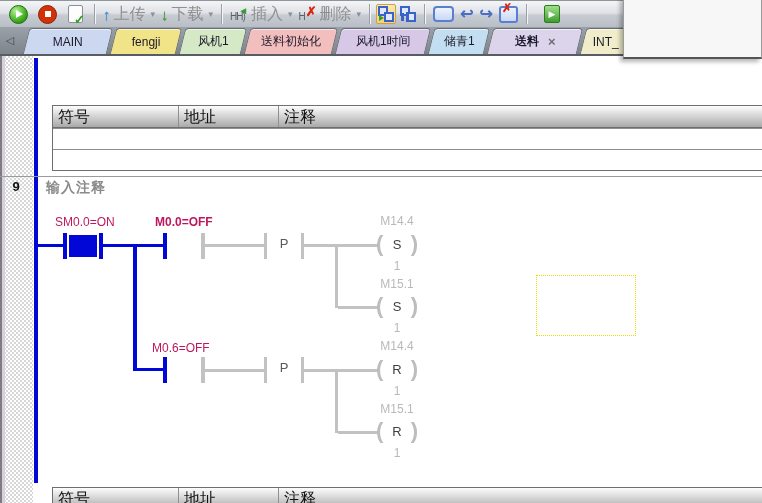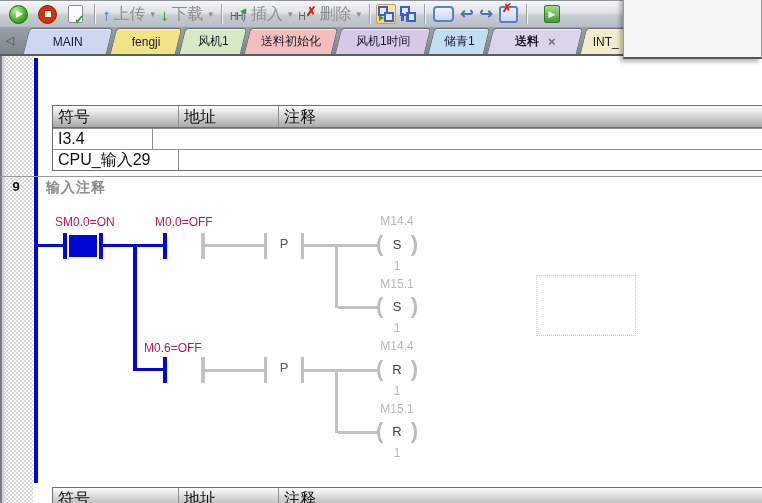--- a/index.html
+++ b/index.html
@@ -243,36 +243,34 @@
   <div class="sepline" style="top:176px;"></div>
   <div class="rail" style="left:34px;top:177px;height:306px;"></div>
 
   <div class="symtab" style="top:105px;">
     <div class="thead">
       <span class="cell c1">符号</span>
       <span class="cell c2">地址</span>
       <span class="cell c3">注释</span>
     </div>
     <div class="trow">
-      <span class="cell c2">I3.4</span>
       <span class="cell c3"></span>
     </div>
     <div class="trow">
-      <span class="cell c1">CPU_输入29</span>
       <span class="cell c3"></span>
     </div>
   </div>
 
   <div id="net-number">9</div>
   <div id="net-title">输入注释</div>
 
   <div class="clabel" style="left:55px;top:215px;">
     <span class="pfx">SM0.0=</span><span class="st">ON</span>
   </div>
-  <div class="clabel" style="left:155px;top:215px;">
+  <div class="clabel" style="left:155px;top:215px;font-weight:bold;">
     <span class="pfx">M0.0=</span><span class="st">OFF</span>
   </div>
 
   <div class="wire-b" style="left:38px;top:244px;width:26px;"></div>
   <div class="vbar-b" style="left:63px;top:233px;"></div>
   <div class="contact-fill" style="left:69px;top:235px;"></div>
   <div class="vbar-b" style="left:99px;top:233px;"></div>
   <div class="wire-b" style="left:103px;top:244px;width:62px;"></div>
   <div class="vline-b" style="left:133px;top:246px;height:124px;"></div>
 
@@ -296,21 +294,21 @@
 
   <div class="wire-g" style="left:338px;top:306px;width:42px;"></div>
   <div class="coil-addr" style="left:366px;top:277px;">M15.1</div>
   <div class="coil" style="left:376px;top:293px;">
     <span class="par">(</span>
       <span class="op">S</span>
       <span class="par">)</span>
   </div>
   <div class="coil-count" style="left:376px;top:321px;">1</div>
 
-  <div class="clabel" style="left:144px;top:341px;">
+  <div class="clabel" style="left:152px;top:341px;">
     <span class="pfx">M0.6=</span><span class="st">OFF</span>
   </div>
   <div class="wire-b" style="left:133px;top:368px;width:33px;"></div>
   <div class="vbar-b" style="left:163px;top:357px;"></div>
   <div class="vbar-g" style="left:201px;top:357px;"></div>
   <div class="wire-g" style="left:205px;top:369px;width:60px;"></div>
 
   <div class="vbar-g" style="left:264px;top:357px;width:3px;"></div>
   <div class="p-letter" style="left:269px;top:360px;">P</div>
   <div class="vbar-g" style="left:301px;top:357px;width:3px;"></div>

